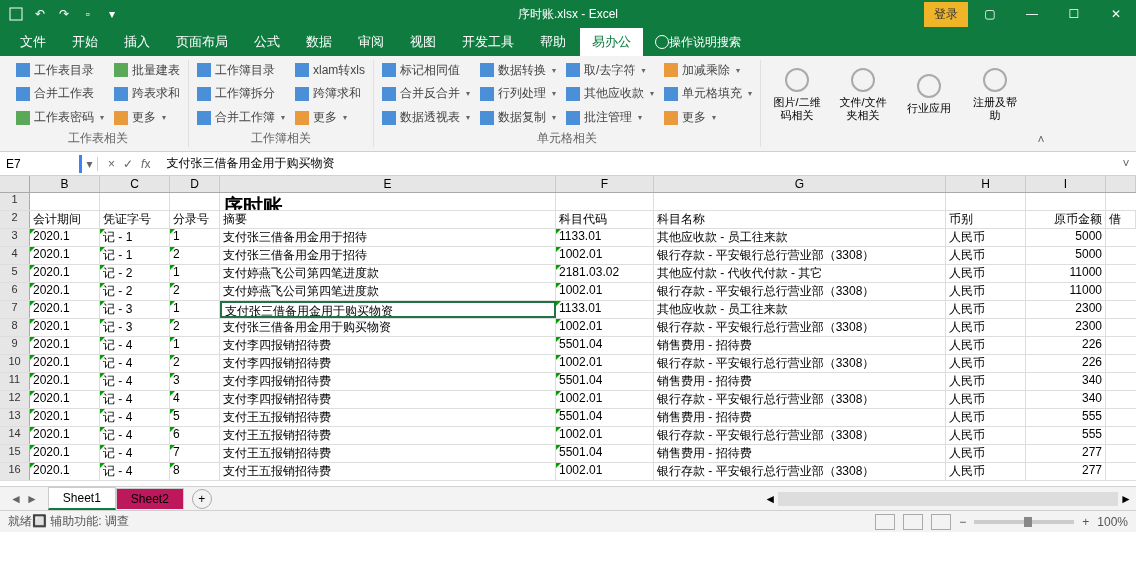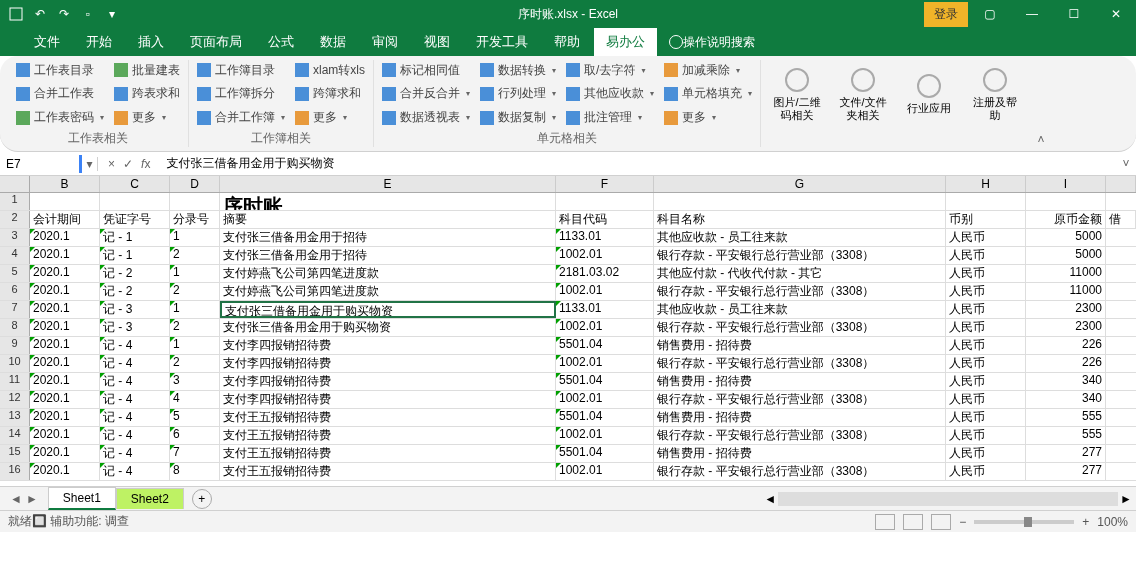--- a/index.html
+++ b/index.html
@@ -4,26 +4,26 @@
 <style>
 *{box-sizing:border-box;margin:0;padding:0;font-family:"Microsoft YaHei","Segoe UI",sans-serif;}
 body{background:#fff;overflow:hidden;font-size:12px;}
 .titlebar{background:#0f7b3f;height:28px;display:flex;align-items:center;color:#fff;position:relative;}
 .qa-icons{display:flex;gap:4px;padding-left:6px;}
 .qa-icons span{width:20px;height:20px;display:inline-flex;align-items:center;justify-content:center;cursor:pointer;}
 .title-center{position:absolute;left:50%;transform:translateX(-50%);font-size:12px;}
 .title-right{margin-left:auto;display:flex;align-items:center;gap:2px;}
 .login-btn{background:#f0b429;color:#333;padding:4px 10px;font-size:12px;}
 .win-btn{width:40px;height:28px;display:inline-flex;align-items:center;justify-content:center;}
-.menubar{background:#0f7b3f;height:28px;display:flex;padding-left:22px;gap:2px;}
+.menubar{background:#0f7b3f;height:28px;display:flex;padding-left:8px;gap:2px;}
 .menu-tab{color:#fff;padding:5px 12px;font-size:13px;cursor:pointer;}
 .menu-tab.active{background:#fff;color:#0f7b3f;}
 .tell-me{display:flex;align-items:center;color:#fff;gap:0;margin-left:10px;}
 .bulb{width:14px;height:14px;border:1px solid #fff;border-radius:50%;}
-.ribbon{background:#f3f3f3;border-bottom:1px solid #d0d0d0;height:96px;display:flex;padding:4px 8px;border-radius:18px;}
+.ribbon{background:#f3f3f3;border-bottom:1px solid #d0d0d0;height:96px;display:flex;padding:4px 8px;}
 .rgroup{display:flex;flex-direction:column;align-items:center;border-right:1px solid #e0e0e0;padding:0 8px;}
 .rgroup-items{display:flex;gap:10px;flex:1;}
 .rcol{display:flex;flex-direction:column;justify-content:space-around;gap:3px;}
 .ritem{display:flex;align-items:center;gap:4px;font-size:12px;color:#444;cursor:pointer;white-space:nowrap;}
 .ritem .icn{width:14px;height:14px;display:inline-block;}
 .icn.blue{background:#4a8fd8;}
 .icn.green{background:#5ba85b;}
 .icn.orange{background:#e89a3c;}
 .dd{font-size:8px;color:#666;margin-left:2px;}
 .rgroup-label{font-size:12px;color:#666;padding-top:2px;}
@@ -45,21 +45,21 @@
 .row{display:flex;border-bottom:1px solid #ddd;height:18px;}
 .rownum{width:30px;background:#e6e6e6;border-right:1px solid #aaa;text-align:center;font-size:11px;color:#333;}
 .cell{border-right:1px solid #ddd;font-size:12px;padding:0 3px;overflow:hidden;white-space:nowrap;position:relative;}
 .cell.sel{border:2px solid #217346;}
 .tri{position:absolute;left:0;top:0;border-left:5px solid #00a000;border-bottom:5px solid transparent;}
 .title-row .cell{font-weight:bold;font-size:20px;font-family:Liberation Serif, serif;}
 .w-B{width:70px;}.w-C{width:70px;}.w-D{width:50px;}.w-E{width:336px;}.w-F{width:98px;}.w-G{width:292px;}.w-H{width:80px;}.w-I{width:80px;}.w-J{width:30px;}
 .num{text-align:right;}
 .tabs{display:flex;align-items:center;height:24px;border-top:1px solid #d0d0d0;background:#f3f3f3;}
 .tab-nav{display:flex;gap:4px;padding:0 10px;color:#666;}
-.sheet-tab{padding:3px 14px;border:1px solid #ccc;border-bottom:none;font-size:12px;background:#bef264;cursor:pointer;}
+.sheet-tab{padding:3px 14px;border:1px solid #ccc;border-bottom:none;font-size:12px;background:#be185d;cursor:pointer;}
 .sheet-tab.active{background:#fff;border-bottom:2px solid #0f7b3f;}
 .add-sheet{width:20px;height:20px;border:1px solid #aaa;border-radius:50%;display:flex;align-items:center;justify-content:center;margin-left:8px;font-size:12px;}
 .scroll-h{flex:1;display:flex;align-items:center;justify-content:flex-end;gap:2px;padding-right:4px;}
 .statusbar{display:flex;align-items:center;height:22px;background:#f3f3f3;border-top:1px solid #d0d0d0;font-size:12px;color:#555;padding:0 8px;}
 .statusbar .right{margin-left:auto;display:flex;align-items:center;gap:8px;}
 .view-btn{width:20px;height:16px;border:1px solid #aaa;}
 .zoom-slider{width:100px;height:4px;background:#ccc;position:relative;}
 .zoom-slider .thumb{position:absolute;left:50%;top:-3px;width:8px;height:10px;background:#888;}
 svg{display:block;}
 </style>

